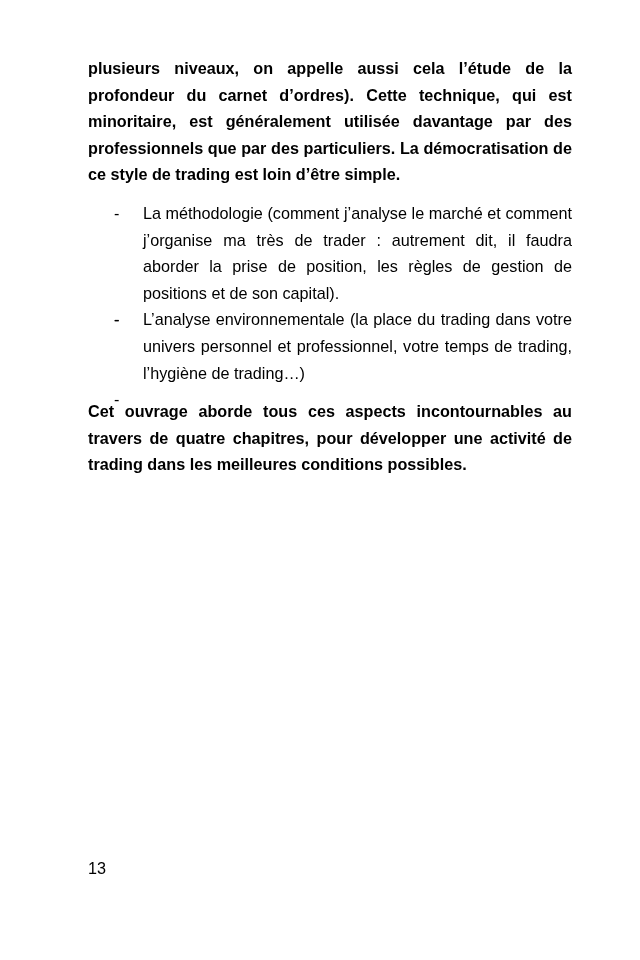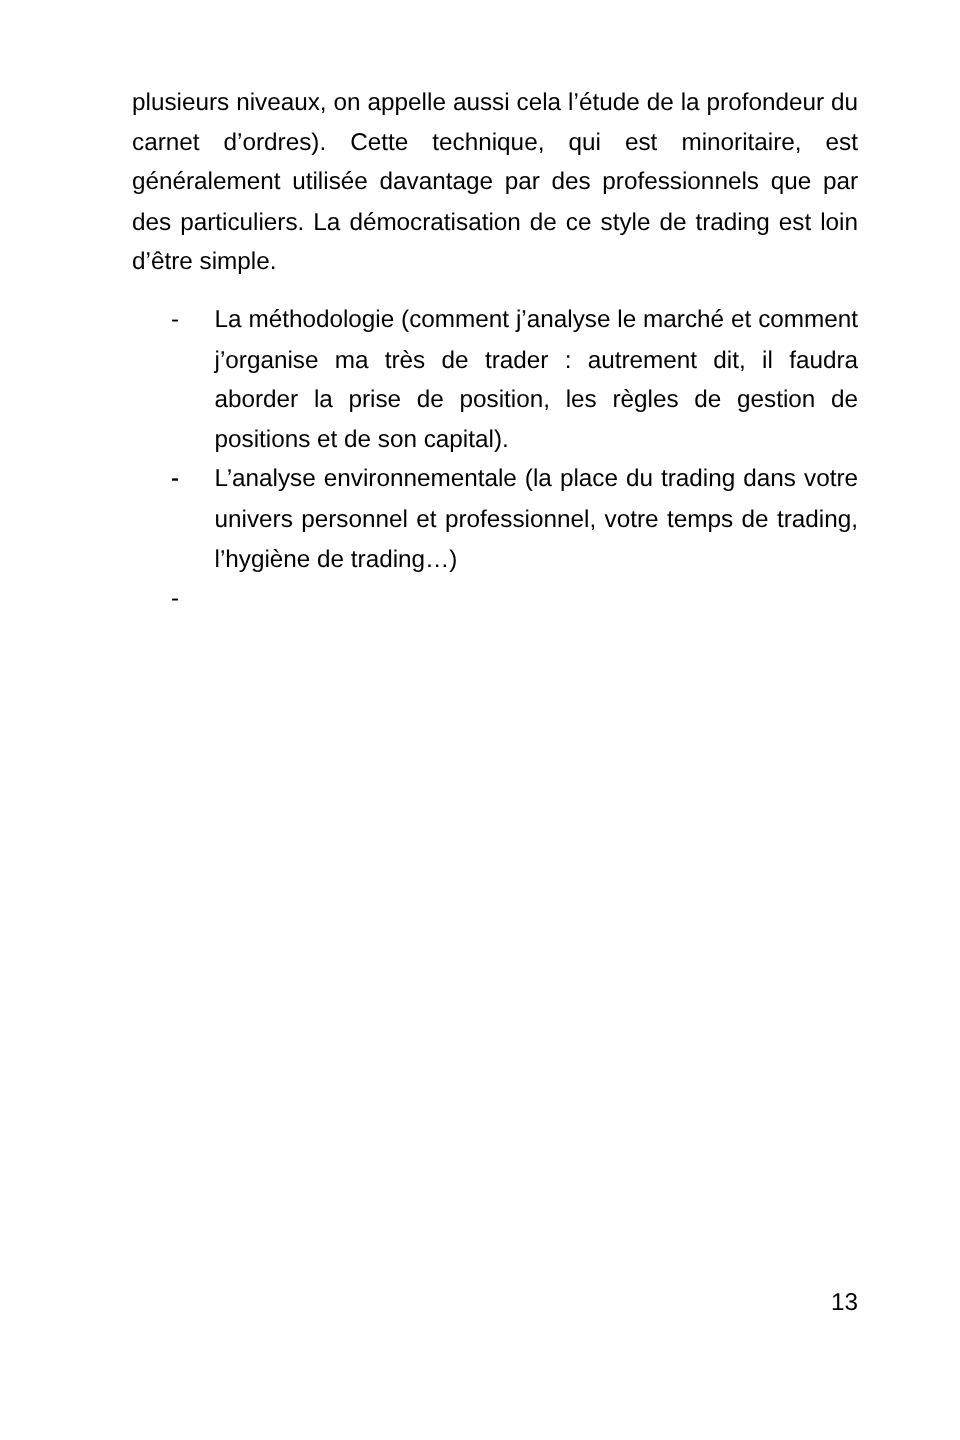--- a/index.html
+++ b/index.html
@@ -29,20 +29,21 @@
     top: 55px;
     width: 484px;
   }
   p.para {
     margin: 0 0 12px 0;
     font-size: 16.2px;
     line-height: 26.6px;
     text-align: justify;
     text-justify: inter-word;
     hyphens: none;
+    font-weight: bold;
   }
   ul.bullets {
     margin: 4px 0 12px 0;
     padding: 0;
     list-style: none;
   }
   ul.bullets li {
     position: relative;
     margin: 0 0 0 0;
     padding-left: 55px;
@@ -54,21 +55,21 @@
   ul.bullets li .dash {
     position: absolute;
     left: 26px;
     top: 0;
   }
   .page-number {
     position: absolute;
     left: 88px;
     top: 858px;
     width: 484px;
-    text-align: right;
+    text-align: left;
     font-size: 16.2px;
     line-height: 20px;
   }
 </style>
 </head>
 <body>
 
 <div class="page">
   <div class="content">
 
@@ -85,17 +86,18 @@
       </li>
       <li>
         <span class="dash">-</span>
         <span>L’analyse environnementale (la place du trading dans votre univers personnel et professionnel, votre temps de trading, l’hygiène de trading…)</span>
       </li>
       <li>
         <span class="dash">-</span>
       </li>
     </ul>
 
+    <p class="para">Cet ouvrage aborde tous ces aspects incontournables au travers de quatre chapitres, pour développer une activité de trading dans les meilleures conditions possibles.</p>
 
   </div>
 
   <div class="page-number">13</div>
 </div>
 
 </body></html>

